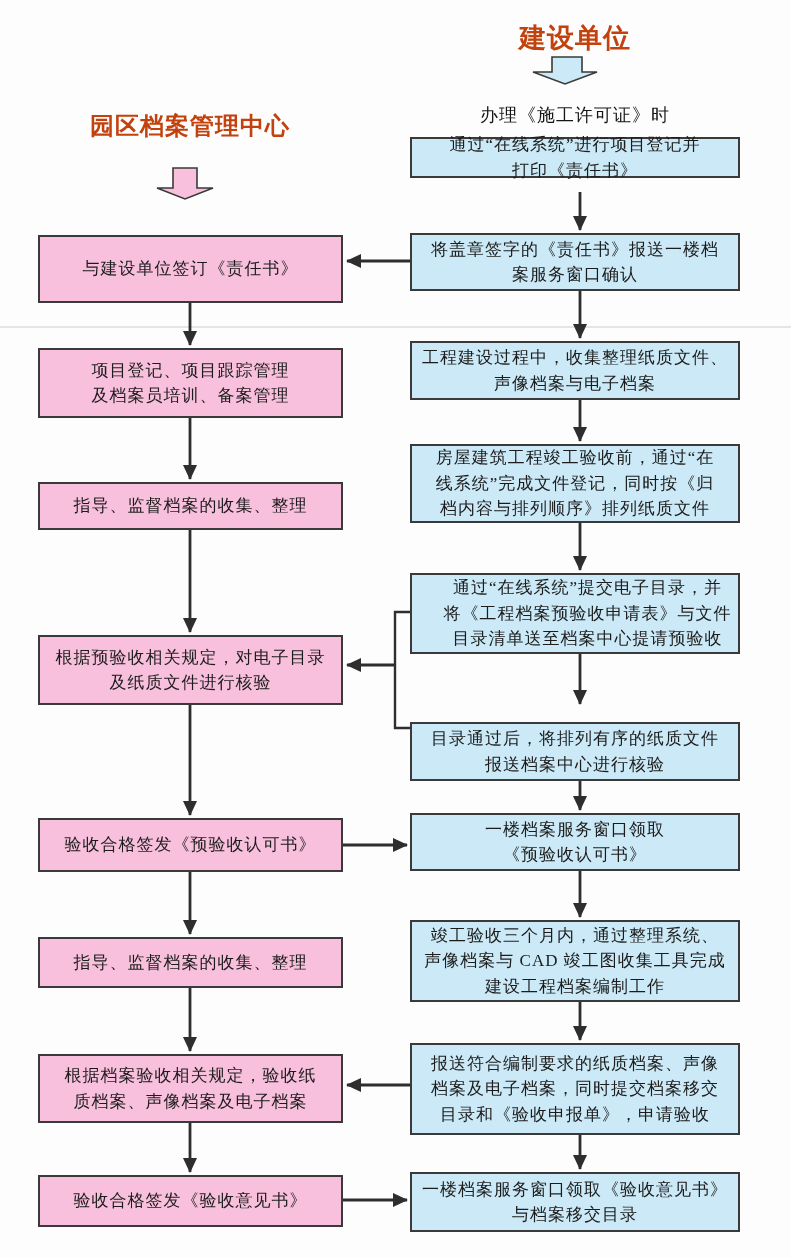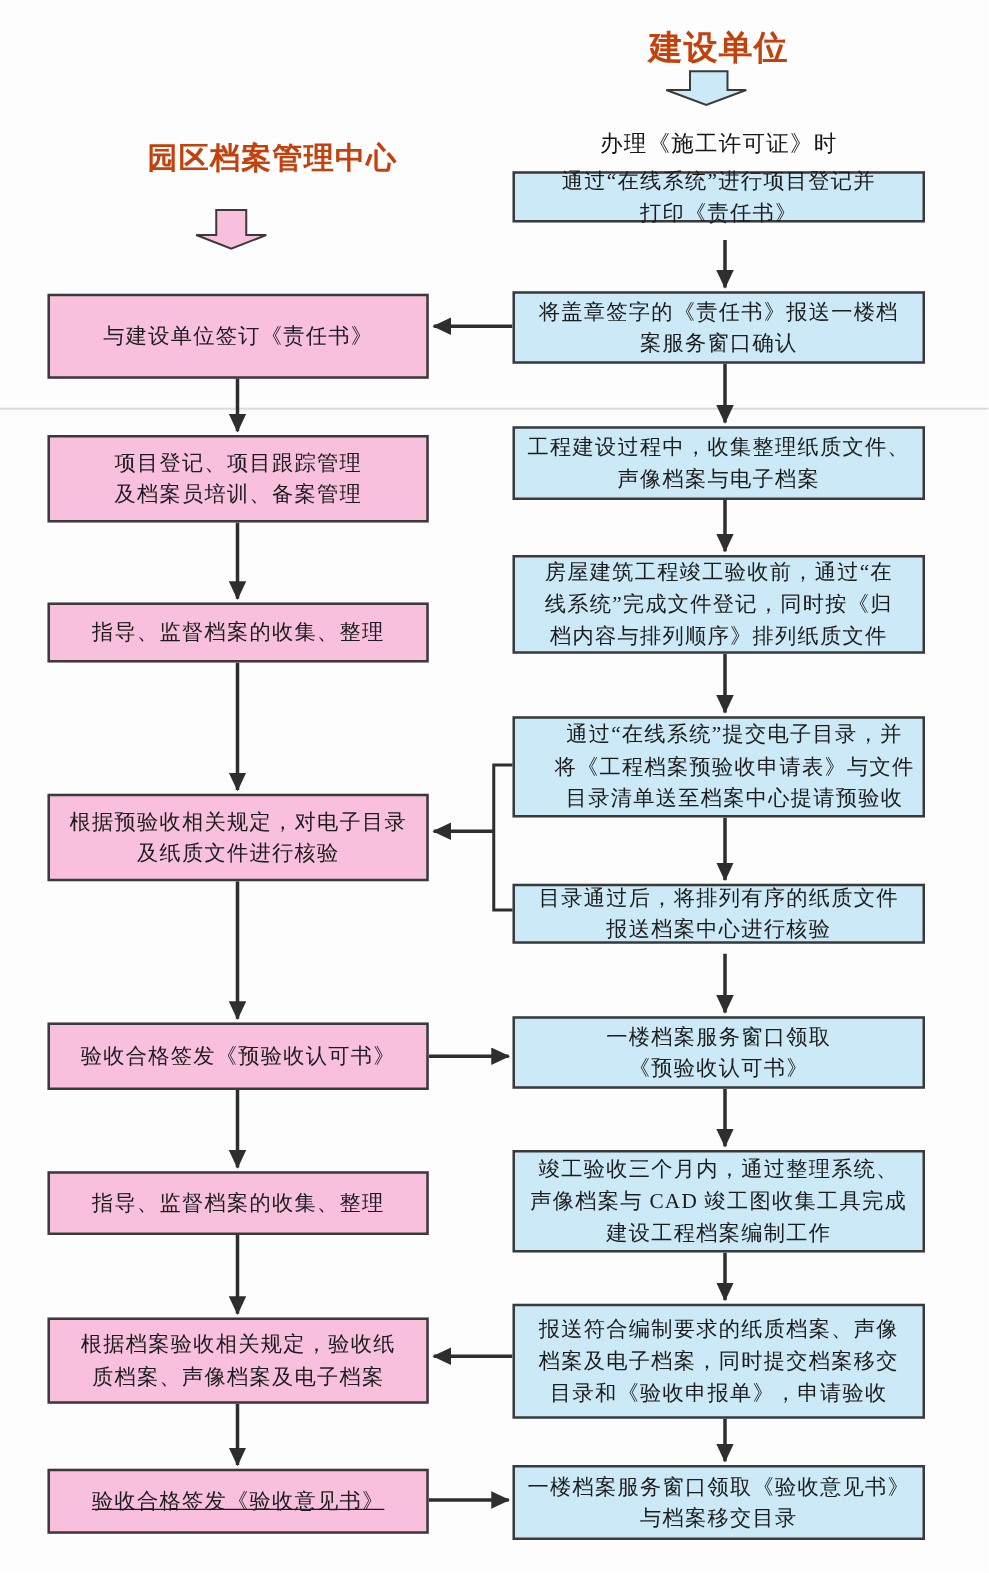--- a/index.html
+++ b/index.html
@@ -4,49 +4,49 @@
 <style>
   html,body{margin:0;padding:0;background:#ffffff;}
   .canvas{
     position:relative;width:791px;height:1258px;background:#fdfdfd;
     font-family:"Liberation Serif","DejaVu Serif",serif;overflow:hidden;
   }
   .col-title{
     position:absolute;text-align:center;font-weight:bold;color:#c2410c;
     font-family:"Liberation Sans","DejaVu Sans",sans-serif;letter-spacing:1px;
   }
-  .title-left{left:0;top:110px;width:380px;font-size:24px;padding-left:28px;}
+  .title-left{left:0;top:110px;width:380px;font-size:24px;}
   .title-right{left:410px;top:20px;width:330px;font-size:27px;}
   .subtitle{
     position:absolute;left:400px;top:103px;width:350px;text-align:center;
     font-size:18px;letter-spacing:1px;color:#161616;
   }
   .box{
     position:absolute;display:flex;align-items:center;justify-content:center;
     text-align:center;white-space:pre-line;font-size:17px;line-height:1.5;
     letter-spacing:1px;color:#1c1c1c;padding:2px 4px;box-sizing:border-box;
   }
   .pink{background:var(--pink,#f8c0dd);border:2px solid #3a3a3a;left:38px;width:305px;}
   .blue{background:var(--blue,#cbe9f6);border:2px solid #3a3a3a;left:410px;width:330px;}
   
   .p1{top:235px;height:68px;}
   .p2{top:348px;height:70px;}
   .p3{top:482px;height:48px;}
   .p4{top:635px;height:70px;}
   .p5{top:818px;height:54px;}
   .p6{top:937px;height:51px;}
   .p7{top:1054px;height:69px;}
-  .p8{top:1175px;height:52px;text-decoration:underline;}
+  .p8{top:1175px;height:52px;}
   
   .b1{top:137px;height:41px;}
   .b2{top:233px;height:58px;}
   .b3{top:341px;height:59px;}
   .b4{top:444px;height:79px;}
   .b5{top:573px;height:81px;padding-left:29px;}
-  .b6{top:707px;height:48px;}
+  .b6{top:722px;height:59px;}
   .b7{top:813px;height:58px;}
   .b8{top:920px;height:82px;}
   .b9{top:1043px;height:92px;}
   .b10{top:1172px;height:60px;}
   .overlay{position:absolute;left:0;top:0;pointer-events:none;}
 </style>
 </head>
 <body>
 
 <div class="canvas">

